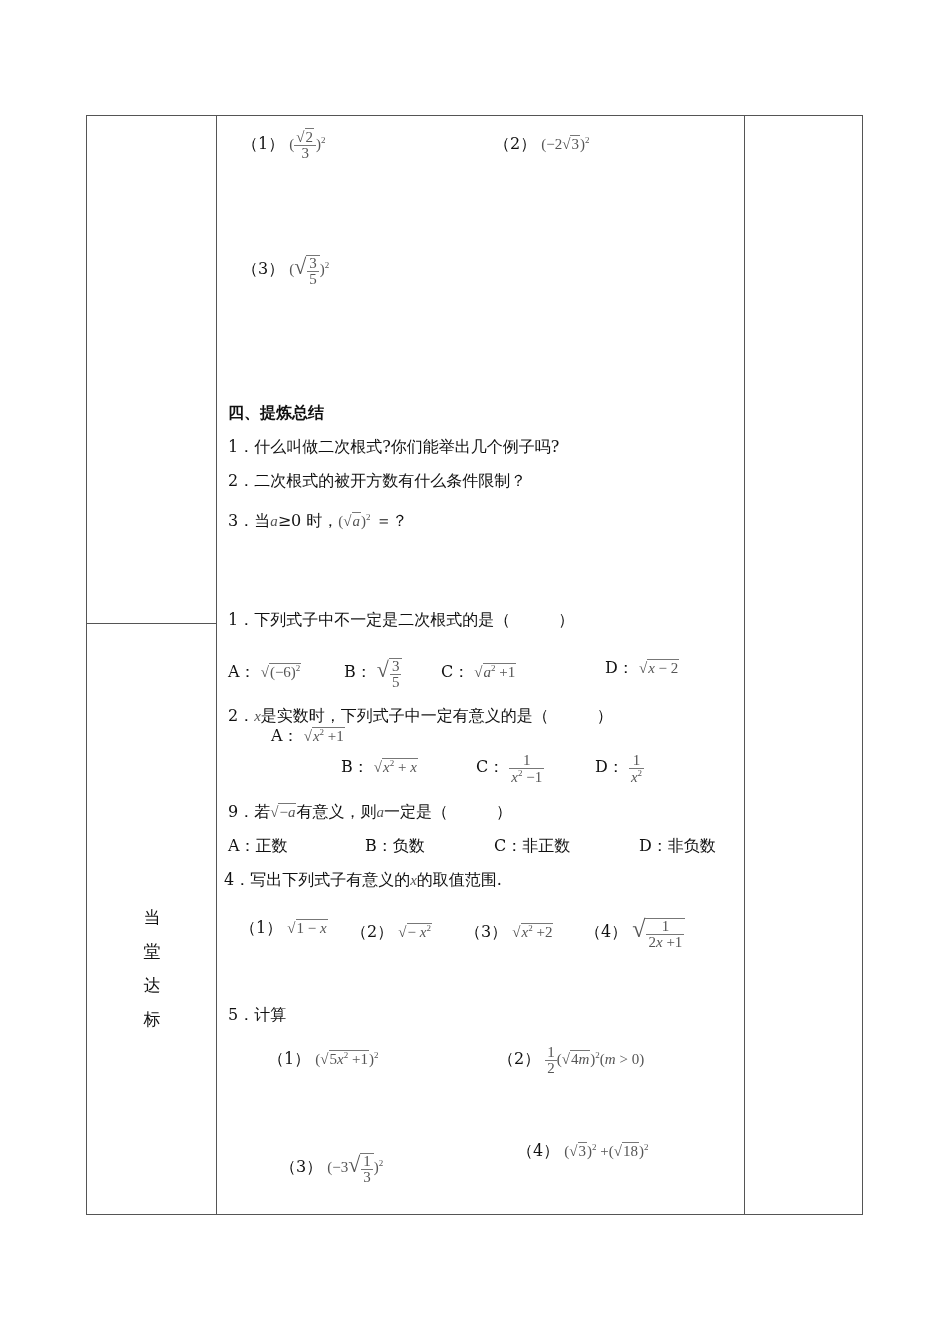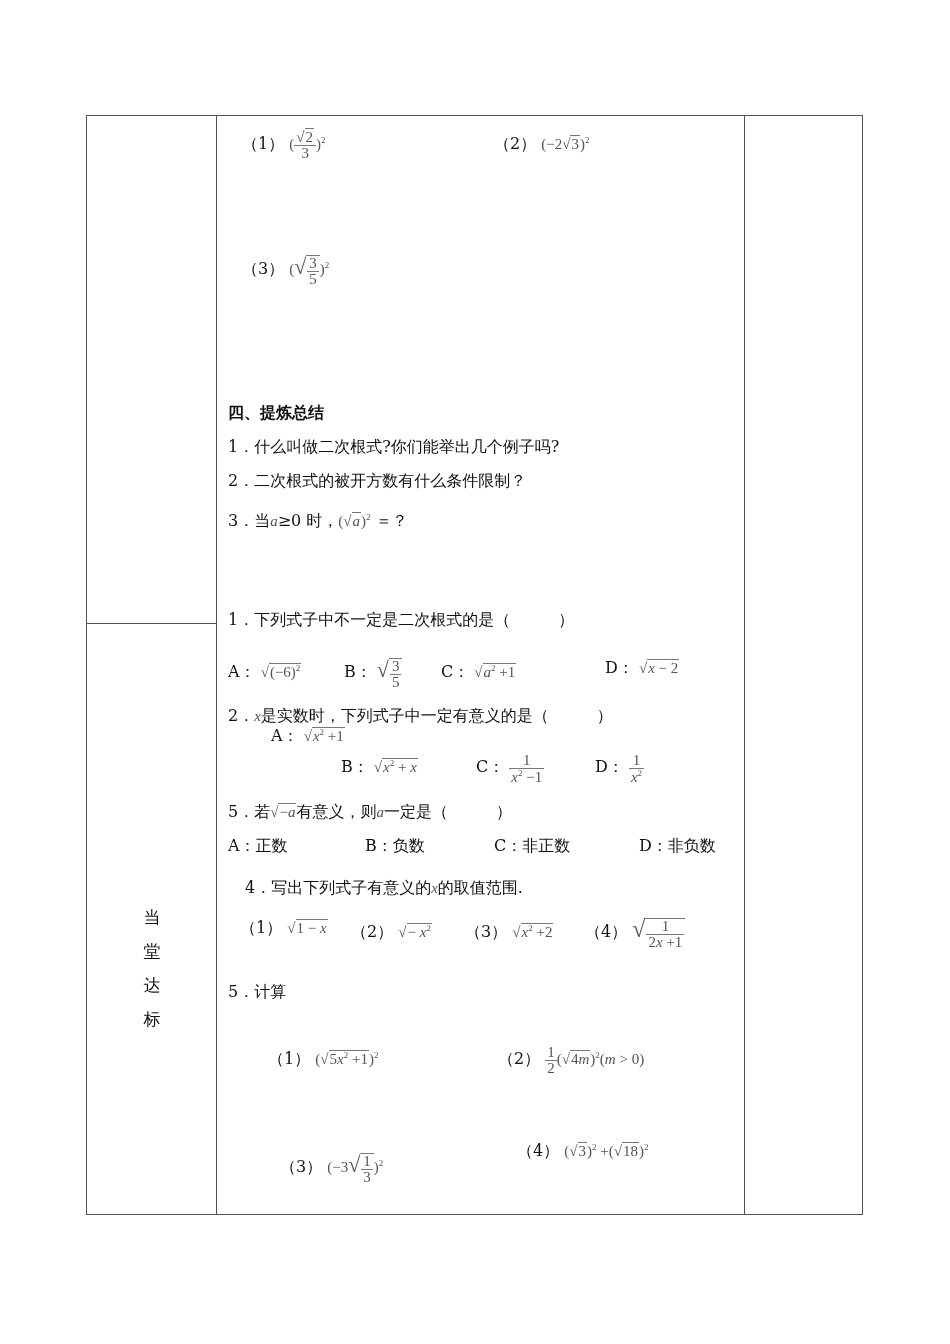--- a/index.html
+++ b/index.html
@@ -87,56 +87,56 @@
 <div class="t" style="left:476px; top:753px;">
   <span>C：</span>
   <span class="m"><span class="frac"><span class="n">1</span><span class="d"><i>x</i><sup>2</sup> −1</span></span></span>
 </div>
 <div class="t" style="left:595px; top:753px;">
   <span>D：</span>
   <span class="m"><span class="frac"><span class="n">1</span><span class="d"><i>x</i><sup>2</sup></span></span></span>
 </div>
 
 <div class="t" style="left:228px; top:802px;">
-  <span>5．若</span><span class="m">√<span class="rad">−<i>a</i></span></span><span>有意义，则</span><span class="m mi">a</span><span>一定是（　　　）</span>
+  <span>9．若</span><span class="m">√<span class="rad">−<i>a</i></span></span><span>有意义，则</span><span class="m mi">a</span><span>一定是（　　　）</span>
 </div>
 <div class="t" style="left:228px; top:836px;">
   <span>A：</span><span>正数</span>
 </div>
 <div class="t" style="left:365px; top:836px;">
   <span>B：</span><span>负数</span>
 </div>
 <div class="t" style="left:494px; top:836px;">
   <span>C：</span><span>非正数</span>
 </div>
 <div class="t" style="left:639px; top:836px;">
   <span>D：</span><span>非负数</span>
 </div>
 
-<div class="t" style="left:245px; top:870px;margin-top:8px;">
+<div class="t" style="left:224px; top:870px;">
   <span>4．写出下列式子有意义的</span><span class="m mi">x</span><span>的取值范围.</span>
 </div>
 <div class="t" style="left:232px; top:918px;margin-left:8px;">
   <span>（1）</span>
   <span class="m">√<span class="rad">1 − <i>x</i></span></span>
 </div>
 <div class="t" style="left:351px; top:918px;">
   <span>（2）</span>
   <span class="m">√<span class="rad">− <i>x</i><sup>2</sup></span></span>
 </div>
 <div class="t" style="left:465px; top:918px;">
   <span>（3）</span>
   <span class="m">√<span class="rad"><i>x</i><sup>2</sup> +2</span></span>
 </div>
 <div class="t" style="left:585px; top:918px;">
   <span>（4）</span>
   <span class="m"><span style="font-size:24px;">√</span><span class="frac rad"><span class="n">1</span><span class="d">2<i>x</i> +1</span></span></span>
 </div>
 
-<div class="t" style="left:228px; top:982px;text-align:right;">5．计算</div>
+<div class="t" style="left:228px; top:1005px;text-align:right;">5．计算</div>
 <div class="t" style="left:268px; top:1045px;">
   <span>（1）</span>
   <span class="m">(√<span class="rad">5<i>x</i><sup>2</sup> +1</span>)<sup>2</sup></span>
 </div>
 <div class="t" style="left:498px; top:1045px;">
   <span>（2）</span>
   <span class="m"><span class="frac"><span class="n">1</span><span class="d">2</span></span>(√<span class="rad">4<i>m</i></span>)<sup>2</sup>(<i>m</i> &gt; 0)</span>
 </div>
 <div class="t" style="left:280px; top:1137px;margin-top:16px;">
   <span>（3）</span>

